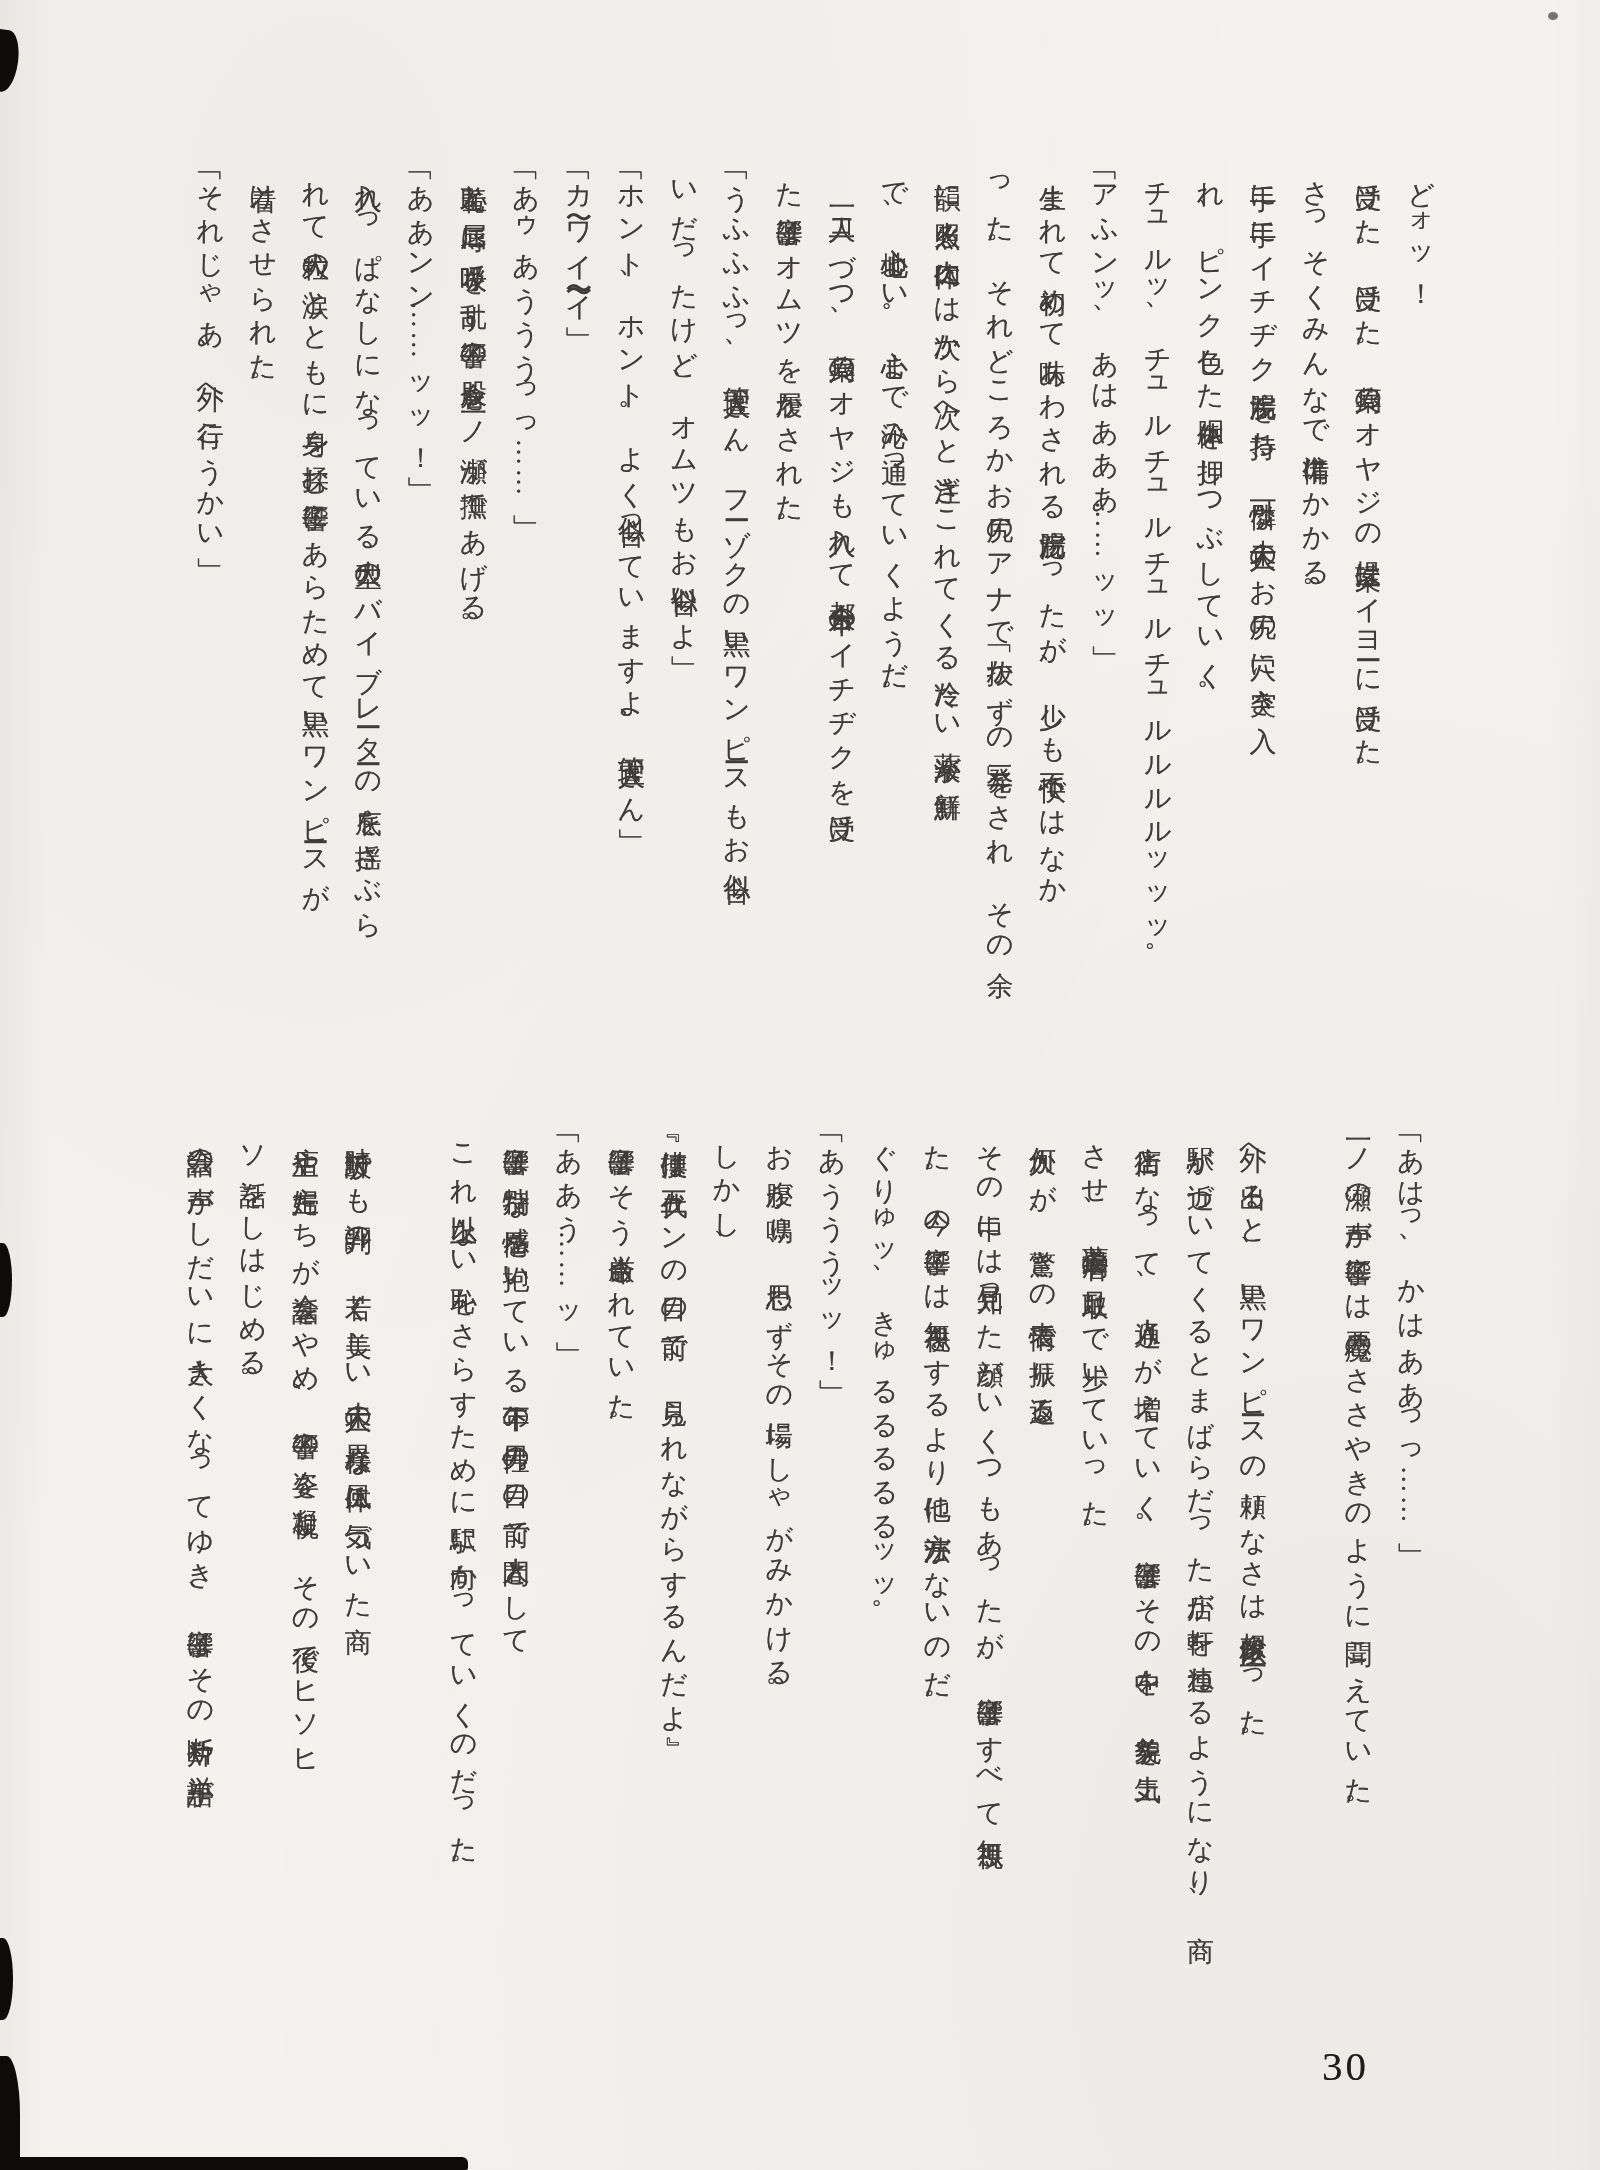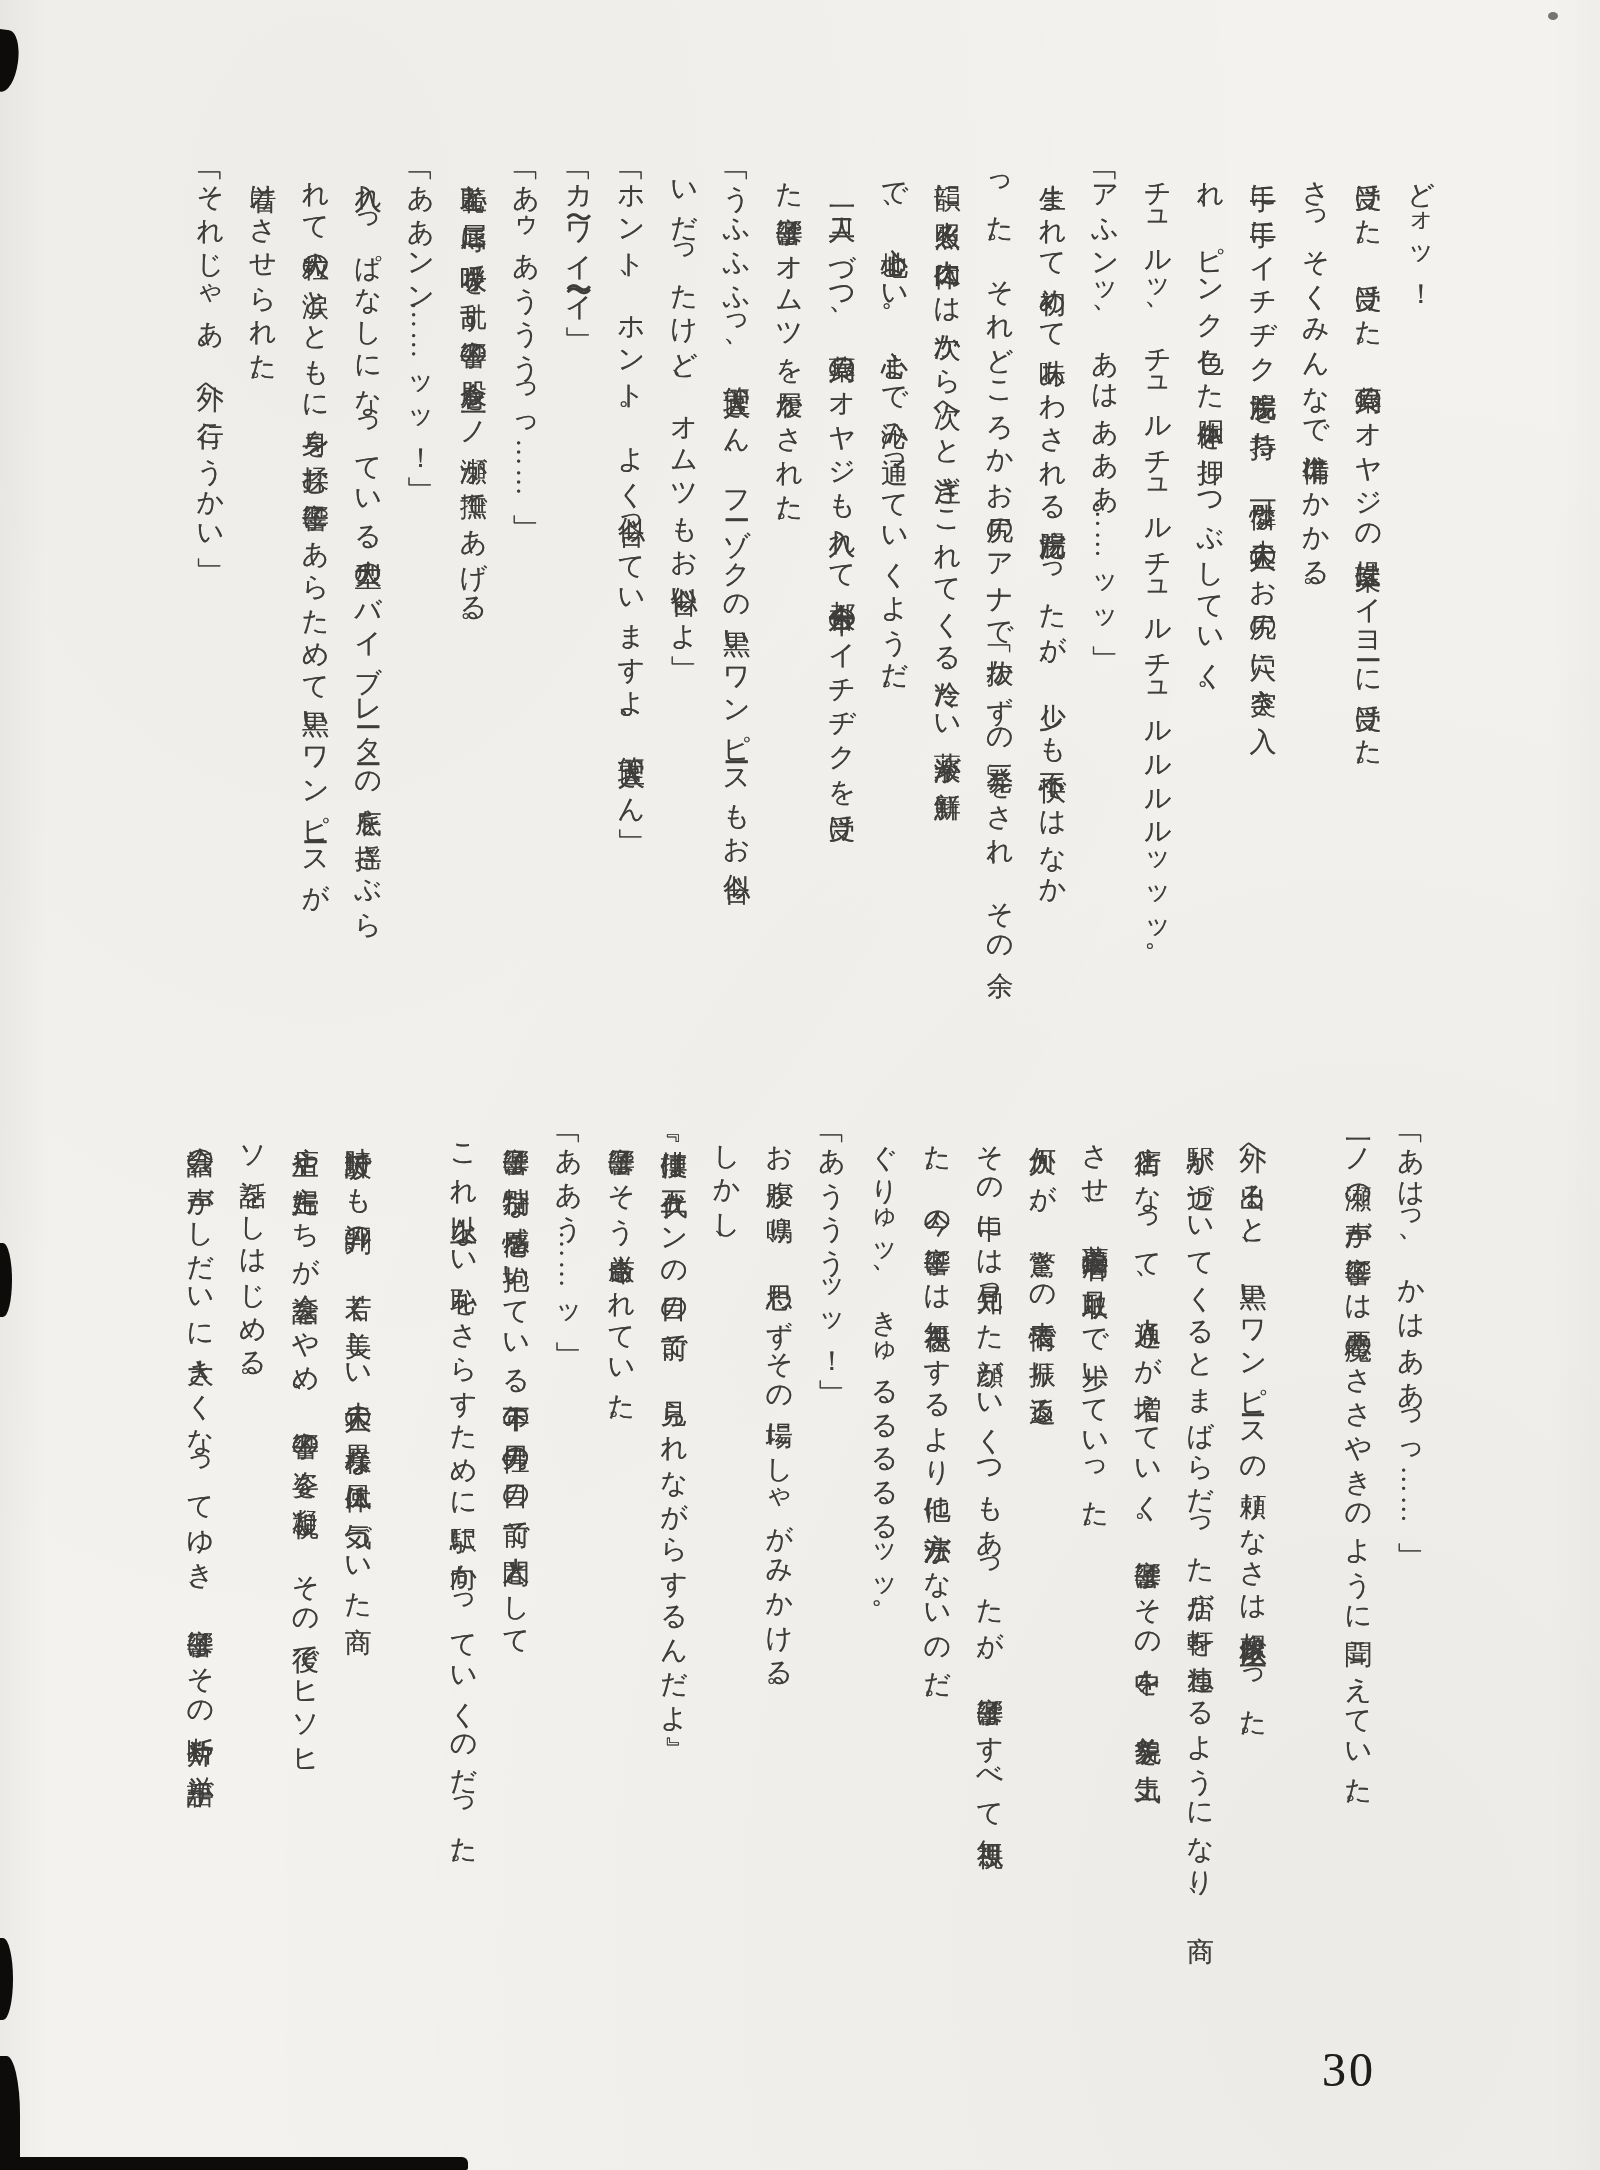--- a/index.html
+++ b/index.html
@@ -29,21 +29,21 @@
     line-height:52.65px;
     inline-size:100%;
     letter-spacing:3px;
     white-space:nowrap;
     overflow:visible;
   }
   .col.empty{ }
   .page-number{
     position:absolute;
     left:1322px; top:2042px;
-    font-size:48px;
+    font-size:41px;
     letter-spacing:3px;
     color:#1f1e1c;
     text-shadow:0 0 0.6px rgba(30,30,30,0.6);
   }
   .artifact{ position:absolute; background:#0d0c0b; }
   .a1{ left:-8px;  top:30px;   width:26px;  height:62px;  border-radius:0 60% 60% 0; transform:rotate(8deg); }
   .a2{ left:-6px;  top:1243px; width:18px;  height:74px;  border-radius:0 55% 55% 0; }
   .a3{ left:-7px;  top:1938px; width:20px;  height:82px;  border-radius:0 55% 55% 0; }
   .a4{ left:-10px; top:2056px; width:30px;  height:130px; border-radius:0 45% 0 0; }
   .a5{ left:0px;   top:2157px; width:468px; height:13px;  border-radius:0 6px 2px 0; }

